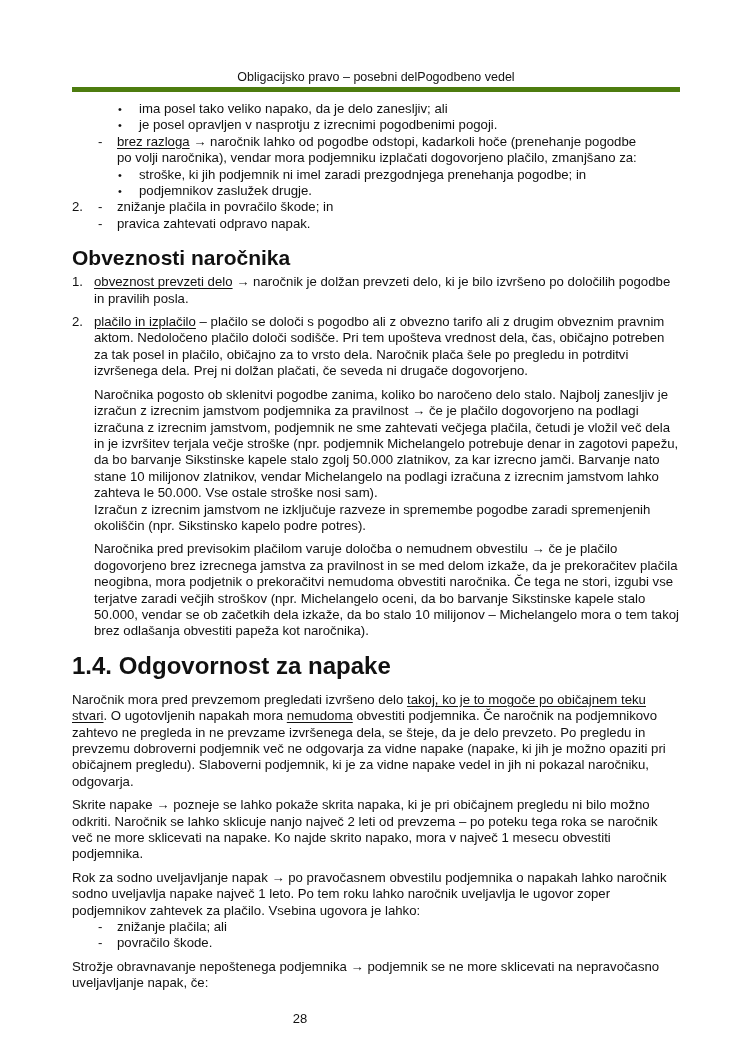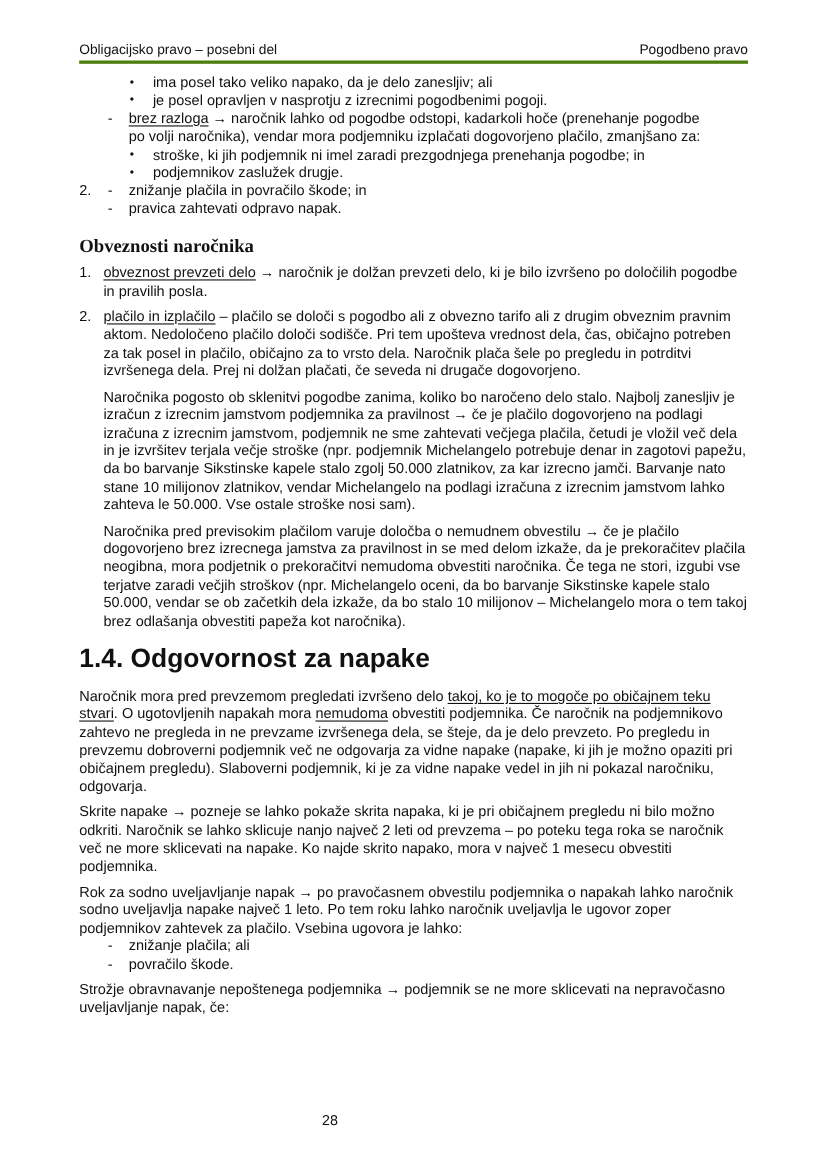--- a/index.html
+++ b/index.html
@@ -2,52 +2,53 @@
 <html><head>
 <meta charset="utf-8">
 <style>
   html, body { margin: 0; padding: 0; background: #ffffff; }
   body {
     width: 750px; height: 1061px; position: relative; overflow: hidden;
     font-family: "Liberation Sans", sans-serif; color: #111111;
   }
   .page { position: absolute; left: 72px; top: 38px; width: 608px; }
   .header {
-    display: flex; justify-content: space-between; align-items: flex-end;
+    display: flex; justify-content: center; align-items: flex-end;
     font-size: 12.5px; line-height: 15px; padding-bottom: 2px;
-    border-bottom: 3px solid #4d7c0f;
+    border-bottom: 5px solid #4d7c0f;
+    margin-top: 32px;
   }
   .body-text { font-size: 13.2px; line-height: 16.4px; }
   .u { text-decoration: underline; text-underline-offset: 2px; text-align: right; }
   .row { position: relative; }
   .lvl-num { padding-left: 22px; }
   .lvl-dash { padding-left: 45px; }
   .lvl-bullet { padding-left: 67px; }
   .marker { position: absolute; top: 0; }
   .lvl-num > .marker { left: 0; }
   .lvl-dash > .marker { left: 26px; }
   .lvl-bullet > .marker { left: 46px; font-size: 11px; }
   .first { margin-top: 9px; }
-  .h2 { font-size: 17px; font-weight: bold; margin-top: 16px; margin-bottom: 6px; line-height: 20px; font-family: Liberation Serif, serif; }
+  .h2 { font-size: 21px; font-weight: bold; margin-top: 16px; margin-bottom: 6px; line-height: 20px; }
   .h1 { font-size: 24px; font-weight: bold; margin-top: 12px; margin-bottom: 12px; line-height: 28px; }
   .para { margin: 0 0 7px 0; }
   .indent-para { padding-left: 22px; margin: 0 0 7px 0; }
   .footer {
     position: absolute; left: 0; width: 600px; top: 1011px;
     text-align: center; font-size: 13px;
   }
 </style>
 </head>
 <body>
 
 <div class="page">
 
   <div class="header">
     <span>Obligacijsko pravo – posebni del</span>
-    <span>Pogodbeno pravo</span>
+    <span>Pogodbeno vedel</span>
   </div>
 
   <div class="body-text">
 
     <div class="row lvl-bullet first">
       <span class="marker">•</span>
       <span>ima posel tako veliko napako, da je delo zanesljiv; ali</span>
     </div>
     <div class="row lvl-bullet">
       <span class="marker">•</span>
@@ -87,20 +88,21 @@
       <span>→</span><span> naročnik je dolžan prevzeti delo, ki je bilo izvršeno po določilih pogodbe in pravilih posla.</span>
     </div>
 
     <div class="row lvl-num para">
       <span class="marker">2.</span>
       <span class="u">plačilo in izplačilo</span><span> – plačilo se določi s pogodbo ali z obvezno tarifo ali z drugim obveznim pravnim aktom. Nedoločeno plačilo določi sodišče. Pri tem upošteva vrednost dela, čas, običajno potreben za tak posel in plačilo, običajno za to vrsto dela. Naročnik plača šele po pregledu in potrditvi izvršenega dela. Prej ni dolžan plačati, če seveda ni drugače dogovorjeno.</span>
     </div>
 
     <div class="indent-para">
       <span>Naročnika pogosto ob sklenitvi pogodbe zanima, koliko bo naročeno delo stalo. Najbolj zanesljiv je izračun z izrecnim jamstvom podjemnika za pravilnost </span><span>→</span><span> če je plačilo dogovorjeno na podlagi izračuna z izrecnim jamstvom, podjemnik ne sme zahtevati večjega plačila, četudi je vložil več dela in je izvršitev terjala večje stroške (npr. podjemnik Michelangelo potrebuje denar in zagotovi papežu, da bo barvanje Sikstinske kapele stalo zgolj 50.000 zlatnikov, za kar izrecno jamči. Barvanje nato stane 10 milijonov zlatnikov, vendar Michelangelo na podlagi izračuna z izrecnim jamstvom lahko zahteva le 50.000. Vse ostale stroške nosi sam).</span><br>
+      <span>Izračun z izrecnim jamstvom ne izključuje razveze in spremembe pogodbe zaradi spremenjenih okoliščin (npr. Sikstinsko kapelo podre potres).</span>
     </div>
 
     <div class="indent-para">
       <span>Naročnika pred previsokim plačilom varuje določba o nemudnem obvestilu </span><span>→</span><span> če je plačilo dogovorjeno brez izrecnega jamstva za pravilnost in se med delom izkaže, da je prekoračitev plačila neogibna, mora podjetnik o prekoračitvi nemudoma obvestiti naročnika. Če tega ne stori, izgubi vse terjatve zaradi večjih stroškov (npr. Michelangelo oceni, da bo barvanje Sikstinske kapele stalo 50.000, vendar se ob začetkih dela izkaže, da bo stalo 10 milijonov – Michelangelo mora o tem takoj brez odlašanja obvestiti papeža kot naročnika).</span>
     </div>
 
     <div class="h1">1.4. Odgovornost za napake</div>
 
     <div class="para">
       <span>Naročnik mora pred prevzemom pregledati izvršeno delo </span><span class="u">takoj, ko je to mogoče po običajnem teku stvari</span><span>. O ugotovljenih napakah mora </span><span class="u">nemudoma</span><span> obvestiti podjemnika. Če naročnik na podjemnikovo zahtevo ne pregleda in ne prevzame izvršenega dela, se šteje, da je delo prevzeto. Po pregledu in prevzemu dobroverni podjemnik več ne odgovarja za vidne napake (napake, ki jih je možno opaziti pri običajnem pregledu). Slaboverni podjemnik, ki je za vidne napake vedel in jih ni pokazal naročniku, odgovarja.</span>

